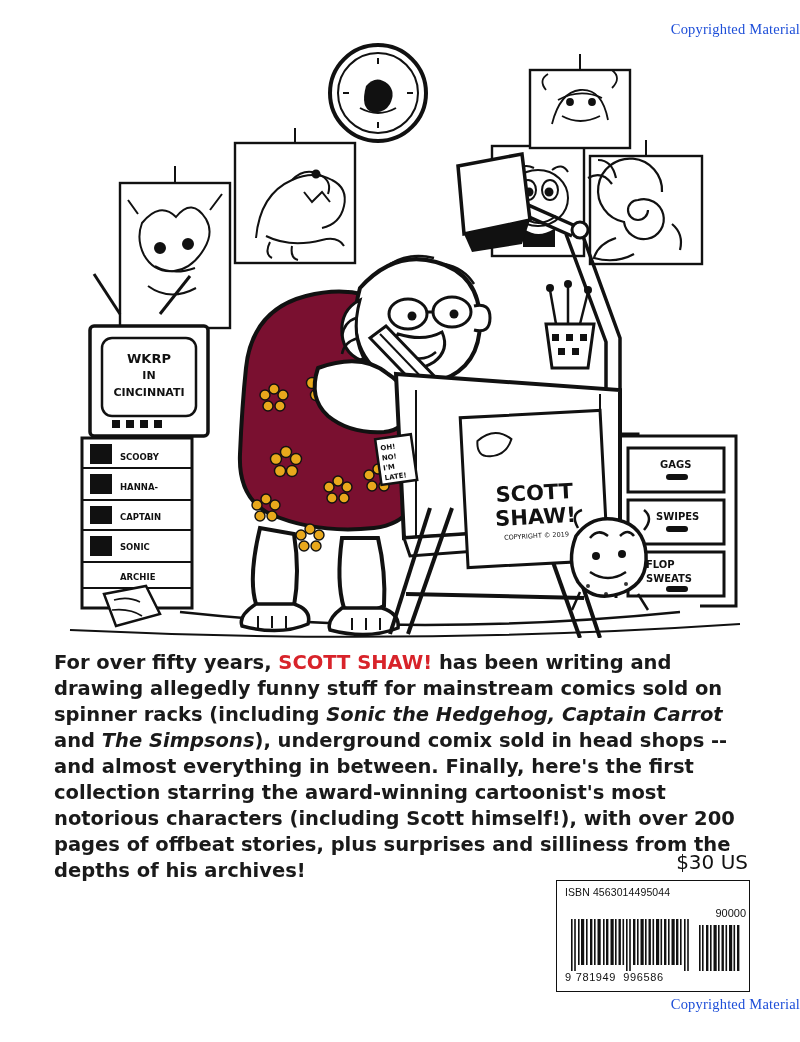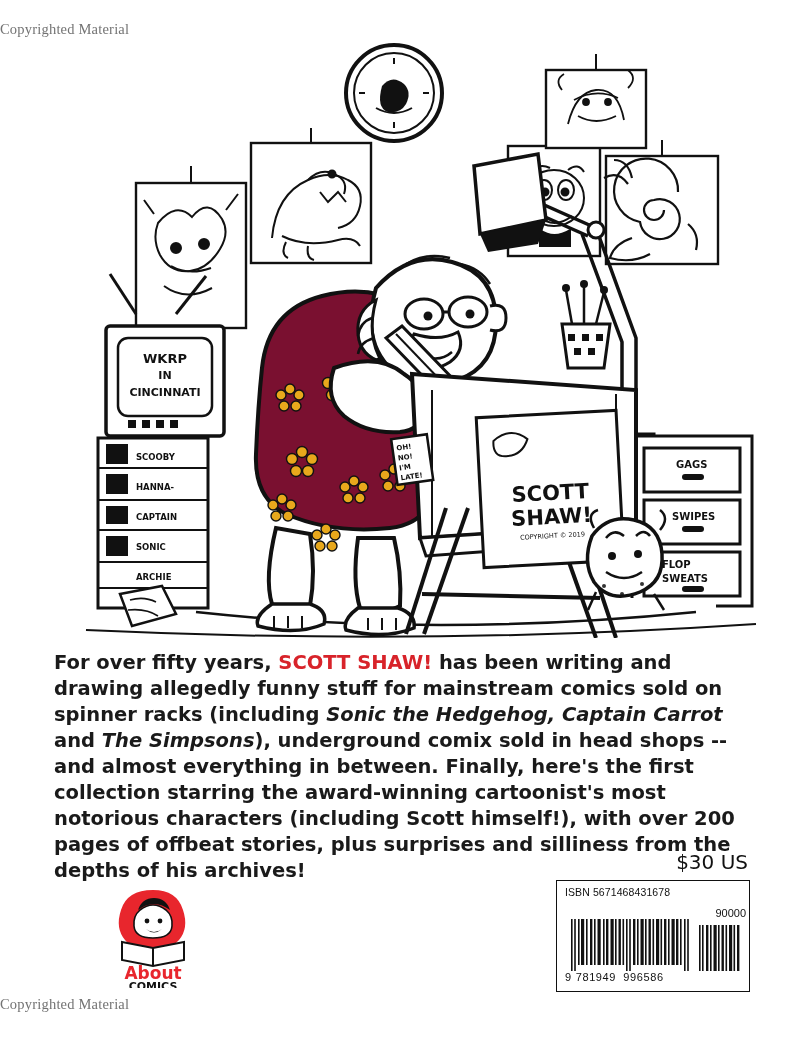--- a/index.html
+++ b/index.html
@@ -18,33 +18,33 @@
   .page {
     position: absolute;
     inset: 0;
     background: #ffffff;
   }
 
   .copyright-top, .copyright-bottom {
     position: absolute;
     left: 0;
     width: 100%;
-    text-align: left;
+    text-align: right;
     font-family: "Liberation Serif", serif;
     font-size: 14.5px;
-    color: #737373;
+    color: #1d4ed8;
     letter-spacing: 0.2px;
   }
   .copyright-top { top: 21px; }
   .copyright-bottom { top: 996px; }
 
   
   .art {
     position: absolute;
-    left: 76px;
+    left: 60px;
     top: 38px;
     width: 690px;
     height: 600px;
   }
   .art svg { display: block; width: 100%; height: 100%; }
 
   
   .blurb {
     position: absolute;
     left: 54px;
@@ -483,45 +483,23 @@
       <path d="M10 592 q340 16 670 -6" stroke="#111" stroke-width="2" fill="none"></path>
     </svg>
   </div>
 
   <div class="blurb">
     <span>For over fifty years, </span><span class="hl">SCOTT SHAW!</span><span> has been writing and drawing allegedly funny stuff for mainstream comics sold on spinner racks (including </span><span class="ital">Sonic the Hedgehog, Captain Carrot</span><span> and </span><span class="ital">The Simpsons</span><span>), underground comix sold in head shops -- and almost everything in between. Finally, here's the first collection starring the award-winning cartoonist's most notorious characters (including Scott himself!), with over 200 pages of offbeat stories, plus surprises and silliness from the depths of his archives!</span>
   </div>
 
   <div class="price">$30 US</div>
 
-  <div class="logo">
-    <svg viewBox="0 0 122 102" xmlns="http://www.w3.org/2000/svg">
-
-      <path d="M61 4 q24 0 30 20 q6 18 -4 30 q-10 12 -26 12 q-18 0 -28 -12 q-10 -12 -4 -30 q6 -20 32 -20z" fill="#e8262d"></path>
-
-      <g fill="#fff" stroke="#111" stroke-width="1.6">
-        <path d="M48 24 q13 -10 26 0 q7 6 6 16 q-1 12 -19 12 q-18 0 -19 -12 q-1 -10 6 -16z"></path>
-      </g>
-      <g fill="#111">
-        <circle cx="55" cy="35" r="2.4"></circle>
-        <circle cx="68" cy="35" r="2.4"></circle>
-        <path d="M54 43 q8 6 16 0 q-8 7 -16 0z"></path>
-      </g>
-      <path d="M46 24 q16 -12 32 0 q-4 -12 -16 -12 q-12 0 -16 12z" fill="#111"></path>
-
-      <path d="M30 56 L61 62 L92 56 L92 74 L61 80 L30 74 z" fill="#fff" stroke="#111" stroke-width="2"></path>
-      <line x1="61" y1="62" x2="61" y2="80" stroke="#111" stroke-width="2"></line>
-
-      <text x="61" y="93" text-anchor="middle" font-family="DejaVu Sans, sans-serif" font-size="17" font-weight="bold" fill="#e8262d">About</text>
-      <text x="61" y="104" text-anchor="middle" font-family="DejaVu Sans, sans-serif" font-size="11" font-weight="bold" fill="#111">COMICS</text>
-    </svg>
-  </div>
 
   <div class="barcode-box">
-    <div class="isbn-text">ISBN 5671468431678</div>
+    <div class="isbn-text">ISBN 4563014495044</div>
     <div class="ean5-text">90000</div>
 
     <div class="bars-main">
       <svg viewBox="0 0 118 52" xmlns="http://www.w3.org/2000/svg">
         <g fill="#111">
           <rect x="0" y="0" width="1.6" height="52"></rect>
             <rect x="3.2" y="0" width="1.6" height="52"></rect>
           <rect x="7" y="0" width="1.6" height="46"></rect>
             <rect x="10" y="0" width="3.2" height="46"></rect>
           <rect x="15" y="0" width="1.6" height="46"></rect>

